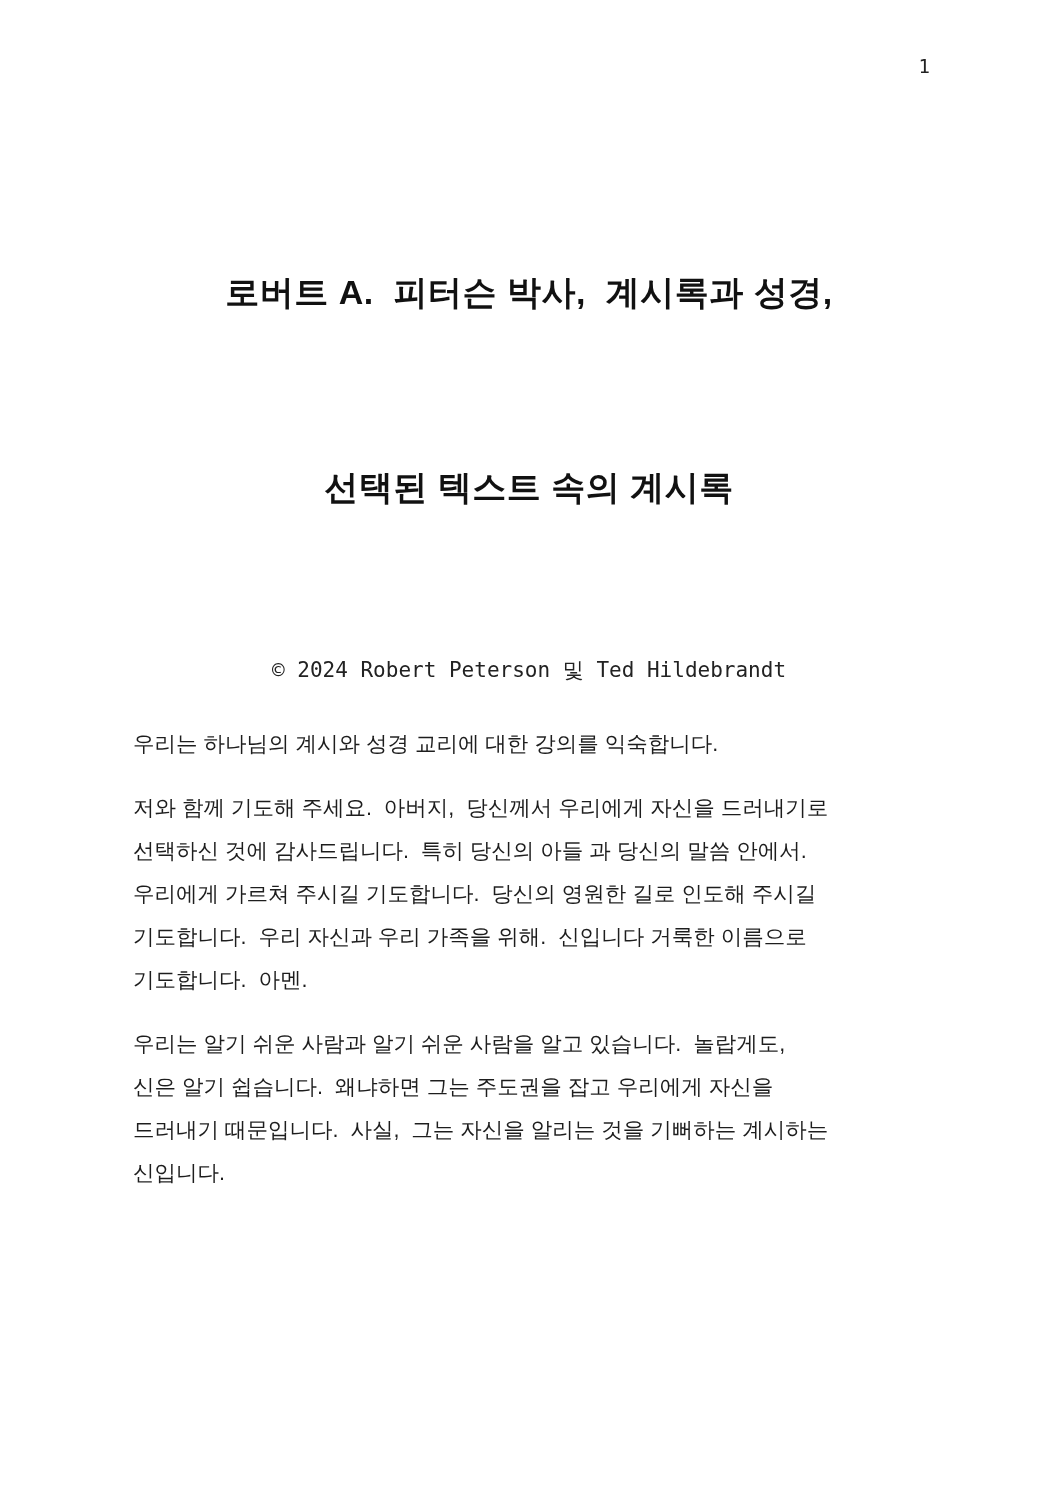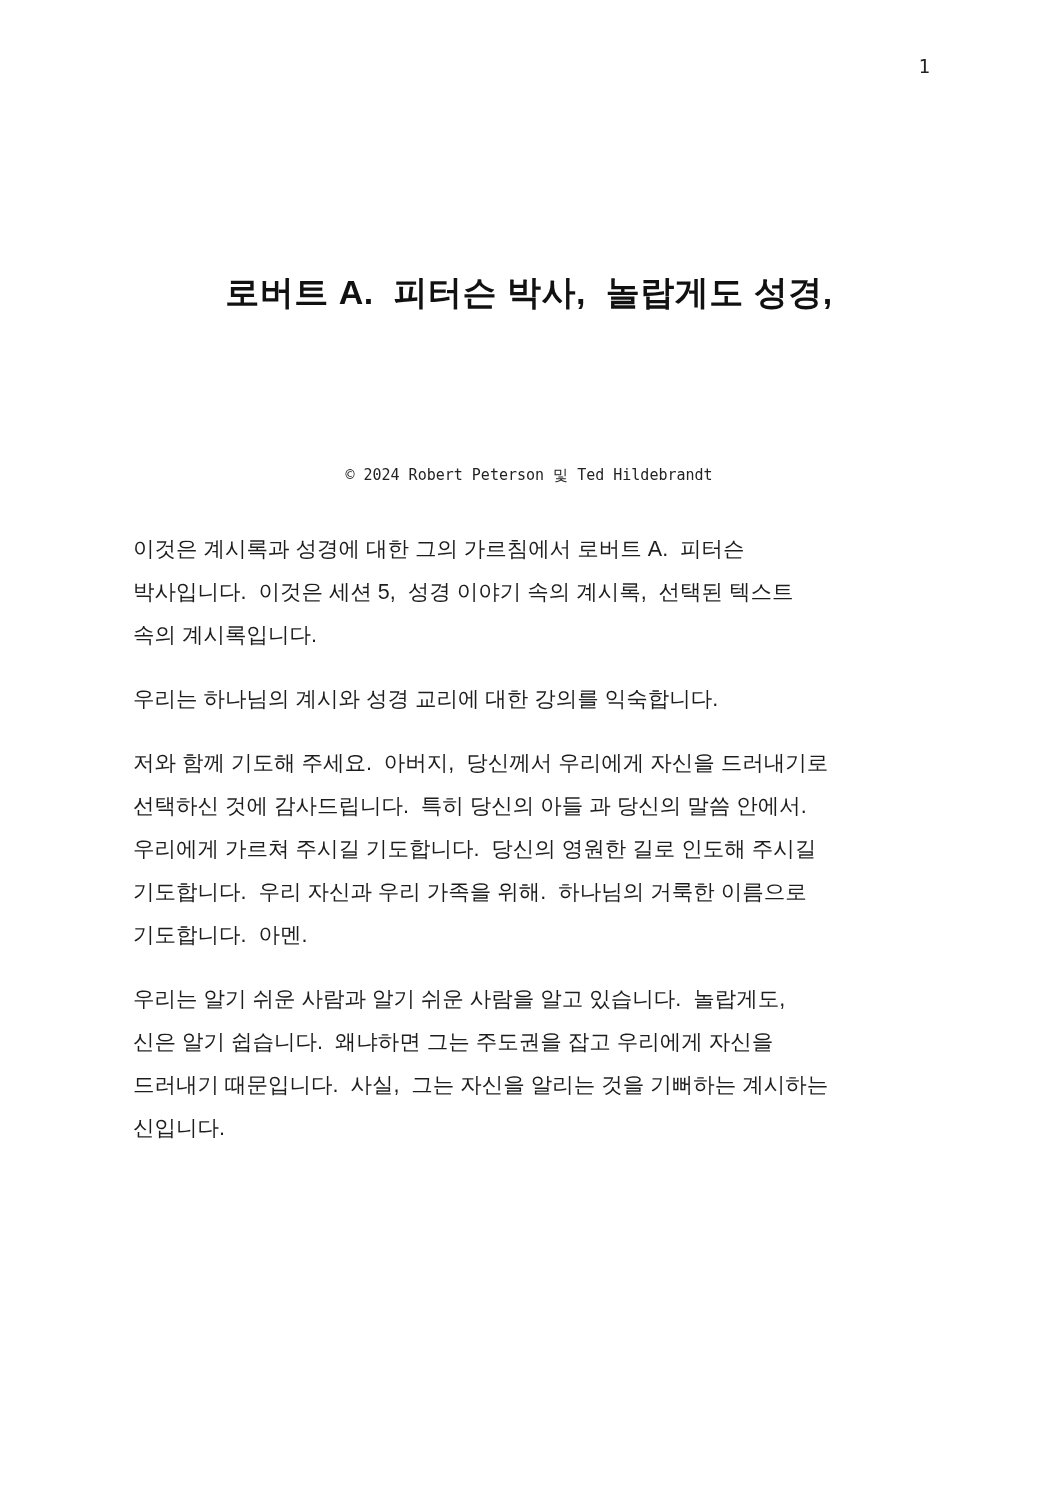--- a/index.html
+++ b/index.html
@@ -29,21 +29,21 @@
     font-size: 34px;
     line-height: 65px;
     color: #111;
     white-space: pre-wrap;
     letter-spacing: 0.5px;
   }
   .copyright-line {
     margin-top: 5px;
     text-align: center;
     font-family: "DejaVu Sans Mono", monospace;
-    font-size: 15px;
+    font-size: 21px;
     line-height: 30px;
     color: #222;
     white-space: pre-wrap;
   }
   .body-block {
     margin: 38px 118px 0 133px;
     font-size: 21.5px;
     line-height: 43px;
     color: #1d1d1d;
   }
@@ -54,34 +54,32 @@
   }
 </style>
 </head>
 <body>
 
 <div class="page">
 
   <div class="page-number">1</div>
 
   <div class="title-block">
-    <div>로버트 A.  피터슨 박사,  놀랍게도 성경,</div>
+    <div>로버트 A.  피터슨 박사,  계시록과 성경,</div>
+    <div>선택된 텍스트 속의 계시록</div>
   </div>
 
   <div class="copyright-line">© 2024 Robert Peterson 및 Ted Hildebrandt</div>
 
   <div class="body-block">
-      <p class="para">이것은 계시록과 성경에 대한 그의 가르침에서 로버트 A.  피터슨
-박사입니다.  이것은 세션 5,  성경 이야기 속의 계시록,  선택된 텍스트
-속의 계시록입니다.</p>
       <p class="para">우리는 하나님의 계시와 성경 교리에 대한 강의를 익숙합니다.</p>
       <p class="para">저와 함께 기도해 주세요.  아버지,  당신께서 우리에게 자신을 드러내기로
 선택하신 것에 감사드립니다.  특히 당신의 아들 과 당신의 말씀 안에서.
 우리에게 가르쳐 주시길 기도합니다.  당신의 영원한 길로 인도해 주시길
-기도합니다.  우리 자신과 우리 가족을 위해.  하나님의 거룩한 이름으로
+기도합니다.  우리 자신과 우리 가족을 위해.  신입니다 거룩한 이름으로
 기도합니다.  아멘.</p>
       <p class="para">우리는 알기 쉬운 사람과 알기 쉬운 사람을 알고 있습니다.  놀랍게도,
 신은 알기 쉽습니다.  왜냐하면 그는 주도권을 잡고 우리에게 자신을
 드러내기 때문입니다.  사실,  그는 자신을 알리는 것을 기뻐하는 계시하는
 신입니다.</p>
     </div>
 
 </div>
 
 </body></html>

